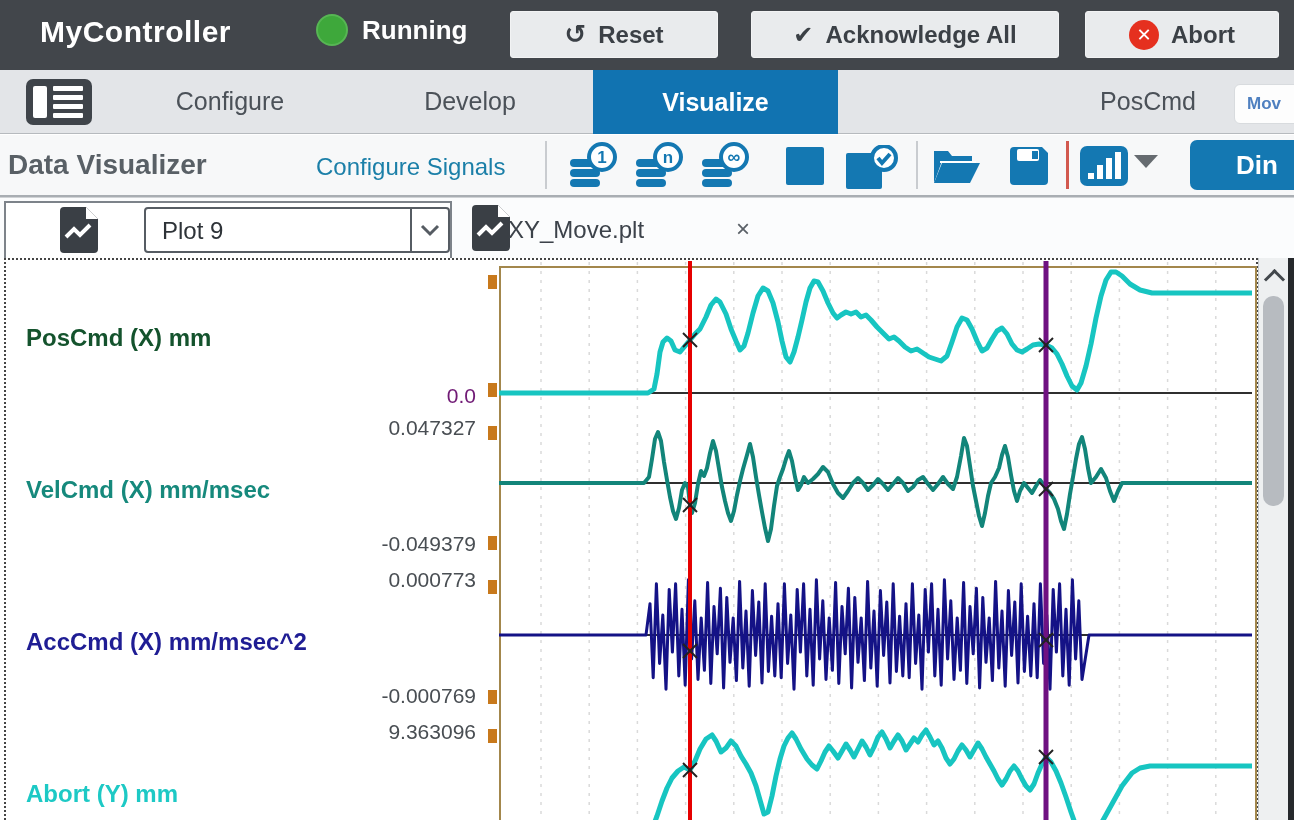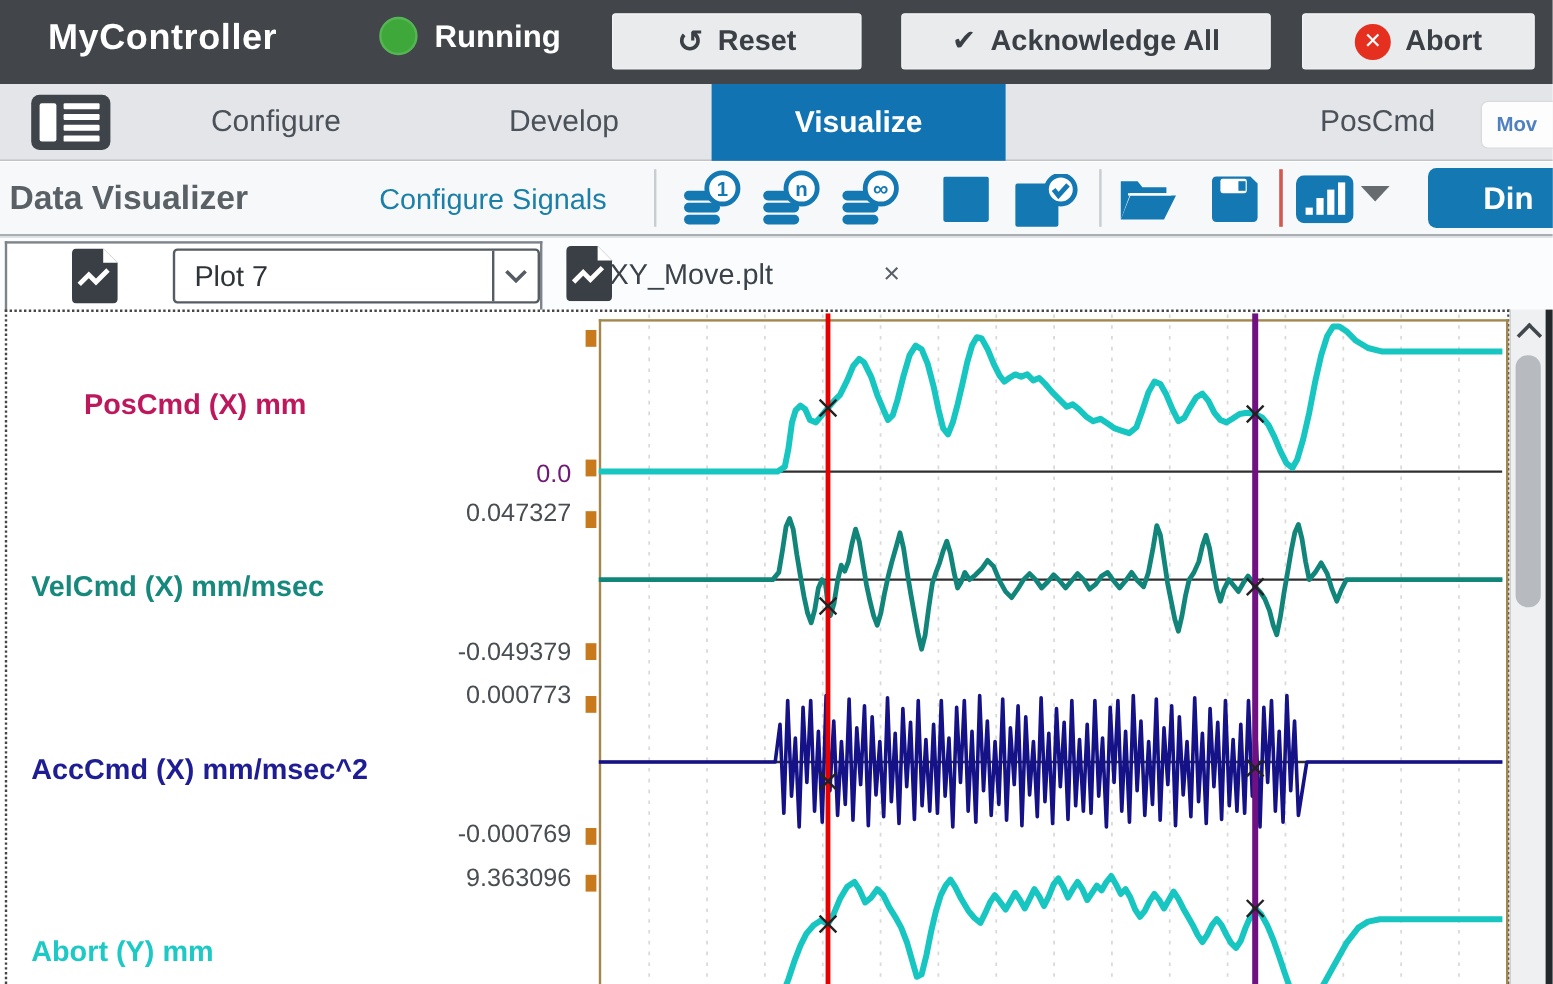--- a/index.html
+++ b/index.html
@@ -201,21 +201,21 @@
   <div class="plotrow">
     <div class="plot-tab-active">
       <div class="doc-icon" style="left:50px;top:4px">
         <svg width="44" height="46" viewBox="0 0 44 46">
           <path d="M4 4 Q4 0 8 0 L30 0 L42 12 L42 42 Q42 46 38 46 L8 46 Q4 46 4 42 Z" fill="#3a3f45"></path>
           <path d="M30 0 L42 12 L30 12 Z" fill="#fff"></path>
           <path d="M10 30 L18 22 L24 28 L34 18" stroke="#fff" stroke-width="4" fill="none"></path>
         </svg>
       </div>
       <div class="plot-select">
-        <div class="plot-select-label">Plot 7</div>
+        <div class="plot-select-label">Plot 9</div>
         <div class="plot-select-chev">
           <svg width="20" height="14" viewBox="0 0 20 14">
               <path d="M2 3 L10 11 L18 3" stroke="#565c63" stroke-width="3" fill="none"></path>
             </svg>
         </div>
       </div>
     </div>
     <div class="plot-tab-file">
       <div class="doc-icon" style="left:16px;top:4px">
         <svg width="44" height="46" viewBox="0 0 44 46">
@@ -223,21 +223,21 @@
           <path d="M30 0 L42 12 L30 12 Z" fill="#fff"></path>
           <path d="M10 30 L18 22 L24 28 L34 18" stroke="#fff" stroke-width="4" fill="none"></path>
         </svg>
       </div>
       <div class="file-label">XY_Move.plt</div>
       <div class="file-close">×</div>
     </div>
   </div>
 
   <div class="plot-region">
-    <div class="panel-item sig-label" style="top: 64px; color: #be185d; margin-left: 44px;">PosCmd (X) mm</div>
+    <div class="panel-item sig-label" style="top: 64px; color: #14532d;">PosCmd (X) mm</div>
     <div class="panel-item axis-val" style="top: 124px; color: #701a75;">0.0</div>
     <div class="panel-item axis-val" style="top: 156px; color: rgb(73, 78, 83);">0.047327</div>
     <div class="panel-item sig-label" style="top: 216px; color: rgb(22, 137, 124);">VelCmd (X) mm/msec</div>
     <div class="panel-item axis-val" style="top: 272px; color: rgb(73, 78, 83);">-0.049379</div>
     <div class="panel-item axis-val" style="top: 308px; color: rgb(73, 78, 83);">0.000773</div>
     <div class="panel-item sig-label" style="top: 368px; color: rgb(31, 29, 148);">AccCmd (X) mm/msec^2</div>
     <div class="panel-item axis-val" style="top: 424px; color: rgb(73, 78, 83);">-0.000769</div>
     <div class="panel-item axis-val" style="top: 460px; color: rgb(73, 78, 83);">9.363096</div>
     <div class="panel-item sig-label" style="top: 520px; color: rgb(29, 201, 197);">Abort (Y) mm</div>
     <div class="plot-frame"></div>

